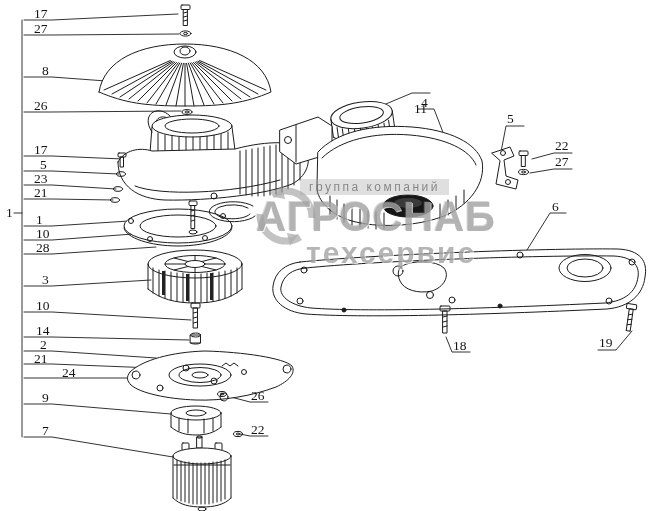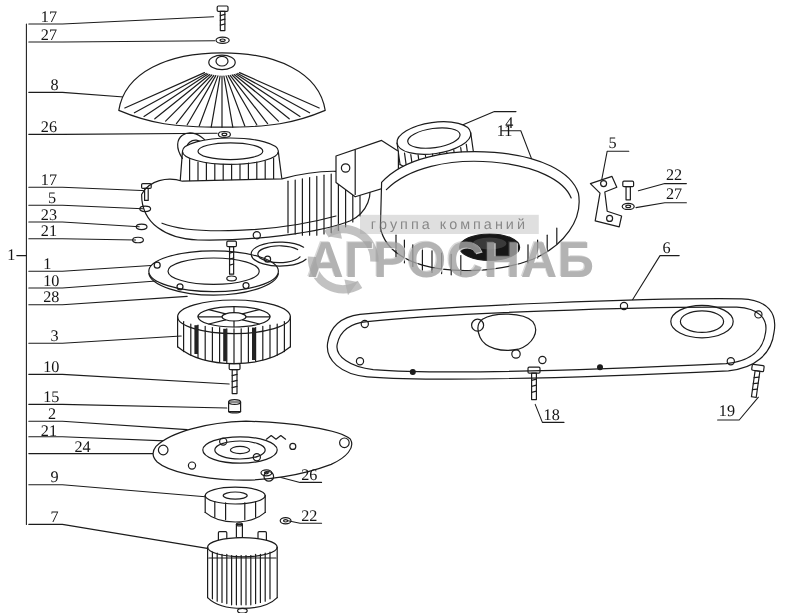--- a/index.html
+++ b/index.html
@@ -364,37 +364,38 @@
         <path d="M10,34 A26,26 0 0 0 50,57"></path>
       </g>
       <g fill="#9c9c9c" stroke="none" opacity="0.75">
         <path d="M24,17 L32,6 L35,19 Z"></path>
         <path d="M48,55 L40,66 L37,53 Z"></path>
       </g>
     </svg>
   </div>
   <div class="wm wm-small" style="left:300px;top:179px;">группа компаний</div>
   <div class="wm wm-brand" style="left:256px;top:196px;text-align:center;">АГРОСНАБ</div>
+  <div class="wm wm-sub" style="left:306px;top:238px;">техсервис</div>
 
   <span class="co" style="left:6px;top:206px;">1</span>
 
   <span class="co" style="left:34px;top:7px;">17</span>
   <span class="co" style="left:34px;top:22px;">27</span>
   <span class="co" style="left:42px;top:64px;">8</span>
   <span class="co" style="left:34px;top:99px;">26</span>
   <span class="co" style="left:34px;top:143px;">17</span>
   <span class="co" style="left:40px;top:158px;">5</span>
   <span class="co" style="left:34px;top:172px;">23</span>
   <span class="co" style="left:34px;top:186px;">21</span>
   <span class="co" style="left:36px;top:213px;">1</span>
   <span class="co" style="left:36px;top:227px;">10</span>
   <span class="co" style="left:36px;top:241px;">28</span>
   <span class="co" style="left:42px;top:273px;">3</span>
   <span class="co" style="left:36px;top:299px;">10</span>
-  <span class="co" style="left:36px;top:324px;">15</span>
+  <span class="co" style="left:36px;top:324px;">14</span>
   <span class="co" style="left:40px;top:338px;">2</span>
   <span class="co" style="left:34px;top:352px;">21</span>
   <span class="co" style="left:34px;top:366px;margin-left:28px;">24</span>
   <span class="co" style="left:42px;top:391px;">9</span>
   <span class="co" style="left:42px;top:424px;">7</span>
 
   <span class="co" style="left:414px;top:79px;margin-top:23px;">11</span>
   <span class="co" style="left:421px;top:96px;">4</span>
   <span class="co" style="left:507px;top:112px;">5</span>
   <span class="co" style="left:555px;top:139px;">22</span>

